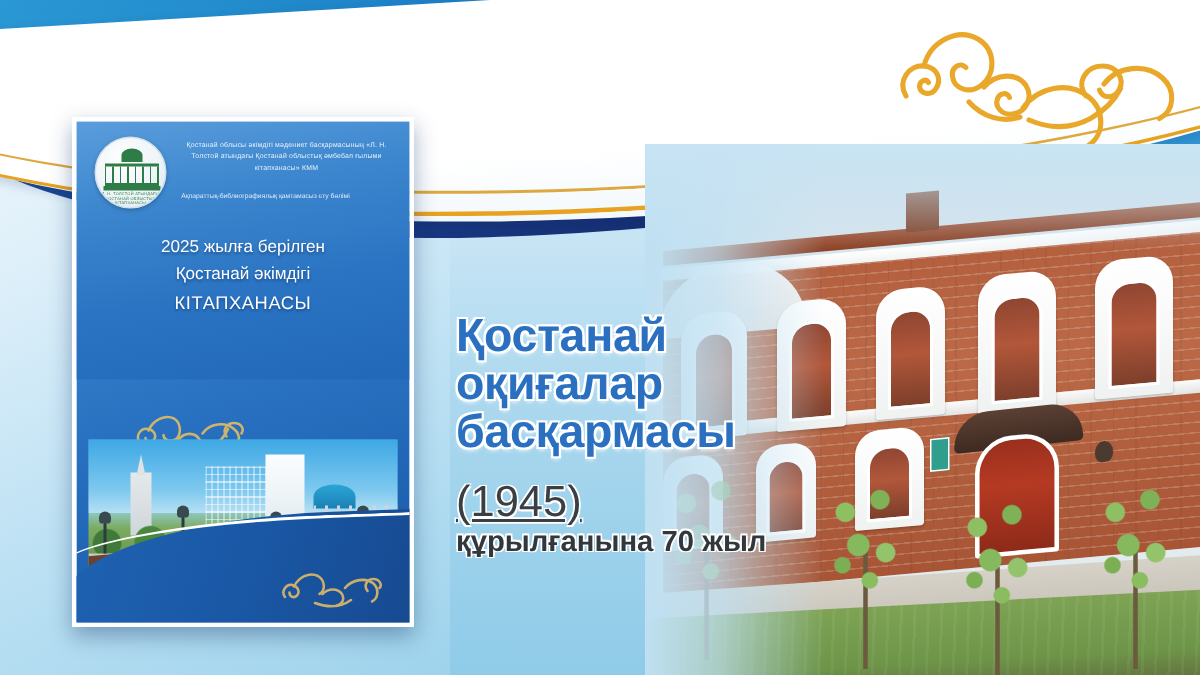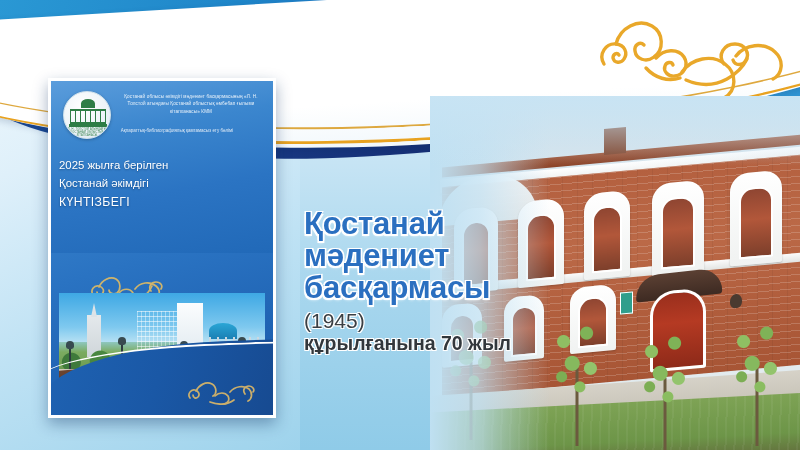--- a/index.html
+++ b/index.html
@@ -245,21 +245,21 @@
     position:absolute; left:66px; top:12px; right:8px;
     color:#e9f2fa; font-size:4.6px; line-height:1.62; text-align:center;
     letter-spacing:.15px;
   }
   .book-head2{
     position:absolute; left:40px; right:10px; top:47px;
     color:#dfeaf6; font-size:4.5px; line-height:1.5; text-align:center;
   }
   .book-title{
     position:absolute; left:8px; right:8px; top:76px;
-    color:#ffffff; text-align:left;
+    color:#ffffff; text-align:center;
     font-size:11.4px; line-height:1.56; font-weight:500;
     text-shadow:0 1px 2px rgba(0,30,70,.45);
   }
   .book-title .big{ display:block; }
   .book-title .kal{ font-size:12.2px; letter-spacing:.4px; }
   .book-orn{
     position:absolute; left:34px; top:192px; width:88px; height:34px; opacity:.95;
   }
   .book-photo{
     position:absolute; left:8px; top:212px; right:8px; bottom:20px;
@@ -357,24 +357,25 @@
     display:block;
     font-size:31px; line-height:1.03; font-weight:700;
     color:#2a6fc0;
     text-shadow:
       -1.5px -1.5px 0 #ffffff, 1.5px -1.5px 0 #ffffff,
       -1.5px  1.5px 0 #ffffff, 1.5px  1.5px 0 #ffffff,
        0 2px 3px rgba(255,255,255,.9);
     letter-spacing:-.2px;
   }
   .hl-year{
-    display:block; margin-top:6px;
-    font-size:21px; line-height:1.05; font-weight:500;
+    display:block; margin-top:16px;
+    font-size:29px; line-height:1.05; font-weight:500;
     color:#3a3f44;
     text-shadow:-1px -1px 0 #fff, 1px -1px 0 #fff, -1px 1px 0 #fff, 1px 1px 0 #fff;
+    text-decoration:underline;
   }
   .hl-sub{
     display:block; margin-top:1px;
     font-size:19.5px; line-height:1.12; font-weight:600;
     color:#32373c;
     text-shadow:-1px -1px 0 #fff, 1px -1px 0 #fff, -1px 1px 0 #fff, 1px 1px 0 #fff;
   }
 </style>
 </head>
 <body>
@@ -462,21 +463,21 @@
       <span class="emb-base"></span>
       <span class="emb-txt">Л. Н. ТОЛСТОЙ АТЫНДАҒЫ ҚОСТАНАЙ ОБЛЫСТЫҚ КІТАПХАНАСЫ</span>
     </div>
 
     <div class="book-head">Қостанай облысы әкімдігі мәдениет басқармасының «Л. Н. Толстой атындағы Қостанай облыстық әмбебап ғылыми кітапханасы» КММ</div>
     <div class="book-head2">Ақпараттық-библиографиялық қамтамасыз ету бөлімі</div>
 
     <div class="book-title">
       <span class="big">2025 жылға берілген</span>
       <span class="big">Қостанай әкімдігі</span>
-      <span class="big kal">КҮНТІЗБЕГІ</span>
+      <span class="big kal">КІТАПХАНАСЫ</span>
     </div>
 
     <div class="book-orn">
       <svg viewBox="0 0 88 34" fill="none" stroke="#d8b867" stroke-width="1.7" stroke-linecap="round" stroke-linejoin="round">
         <path d="M8 22c-3-5 1-10 6-9 4 1 6 5 3 8-2 2-5 1-5-2"></path>
         <path d="M14 14c3-7 11-11 17-8 5 3 5 11 1 14-4 2-8 0-8-3"></path>
         <path d="M34 20c4-5 11-5 14 0 2 4 0 8-4 9-3 0-6-2-5-5"></path>
         <path d="M50 16c5-7 15-8 21-3 5 4 4 11-1 13"></path>
         <path d="M66 18c-3-4 0-9 5-9 5 0 7 4 5 7"></path>
         <path d="M30 26c8 4 18 4 26-1 5-3 9-7 11-12"></path>
@@ -510,19 +511,19 @@
         <path d="M32 17c4-4 10-4 13 0 2 4 0 7-4 8"></path>
         <path d="M47 13c5-6 14-7 19-3 4 4 3 10-1 12"></path>
         <path d="M62 15c-3-4 0-8 4-8 4 0 6 4 4 6"></path>
         <path d="M27 23c8 3 17 3 24-2"></path>
       </svg>
     </div>
   </div>
 
   <div class="headline">
     <span class="hl-line">Қостанай</span>
-    <span class="hl-line">мәдениет</span>
+    <span class="hl-line">оқиғалар</span>
     <span class="hl-line">басқармасы</span>
     <span class="hl-year">(1945)</span>
     <span class="hl-sub">құрылғанына 70 жыл</span>
   </div>
 
 </div>
 
 </body></html>

